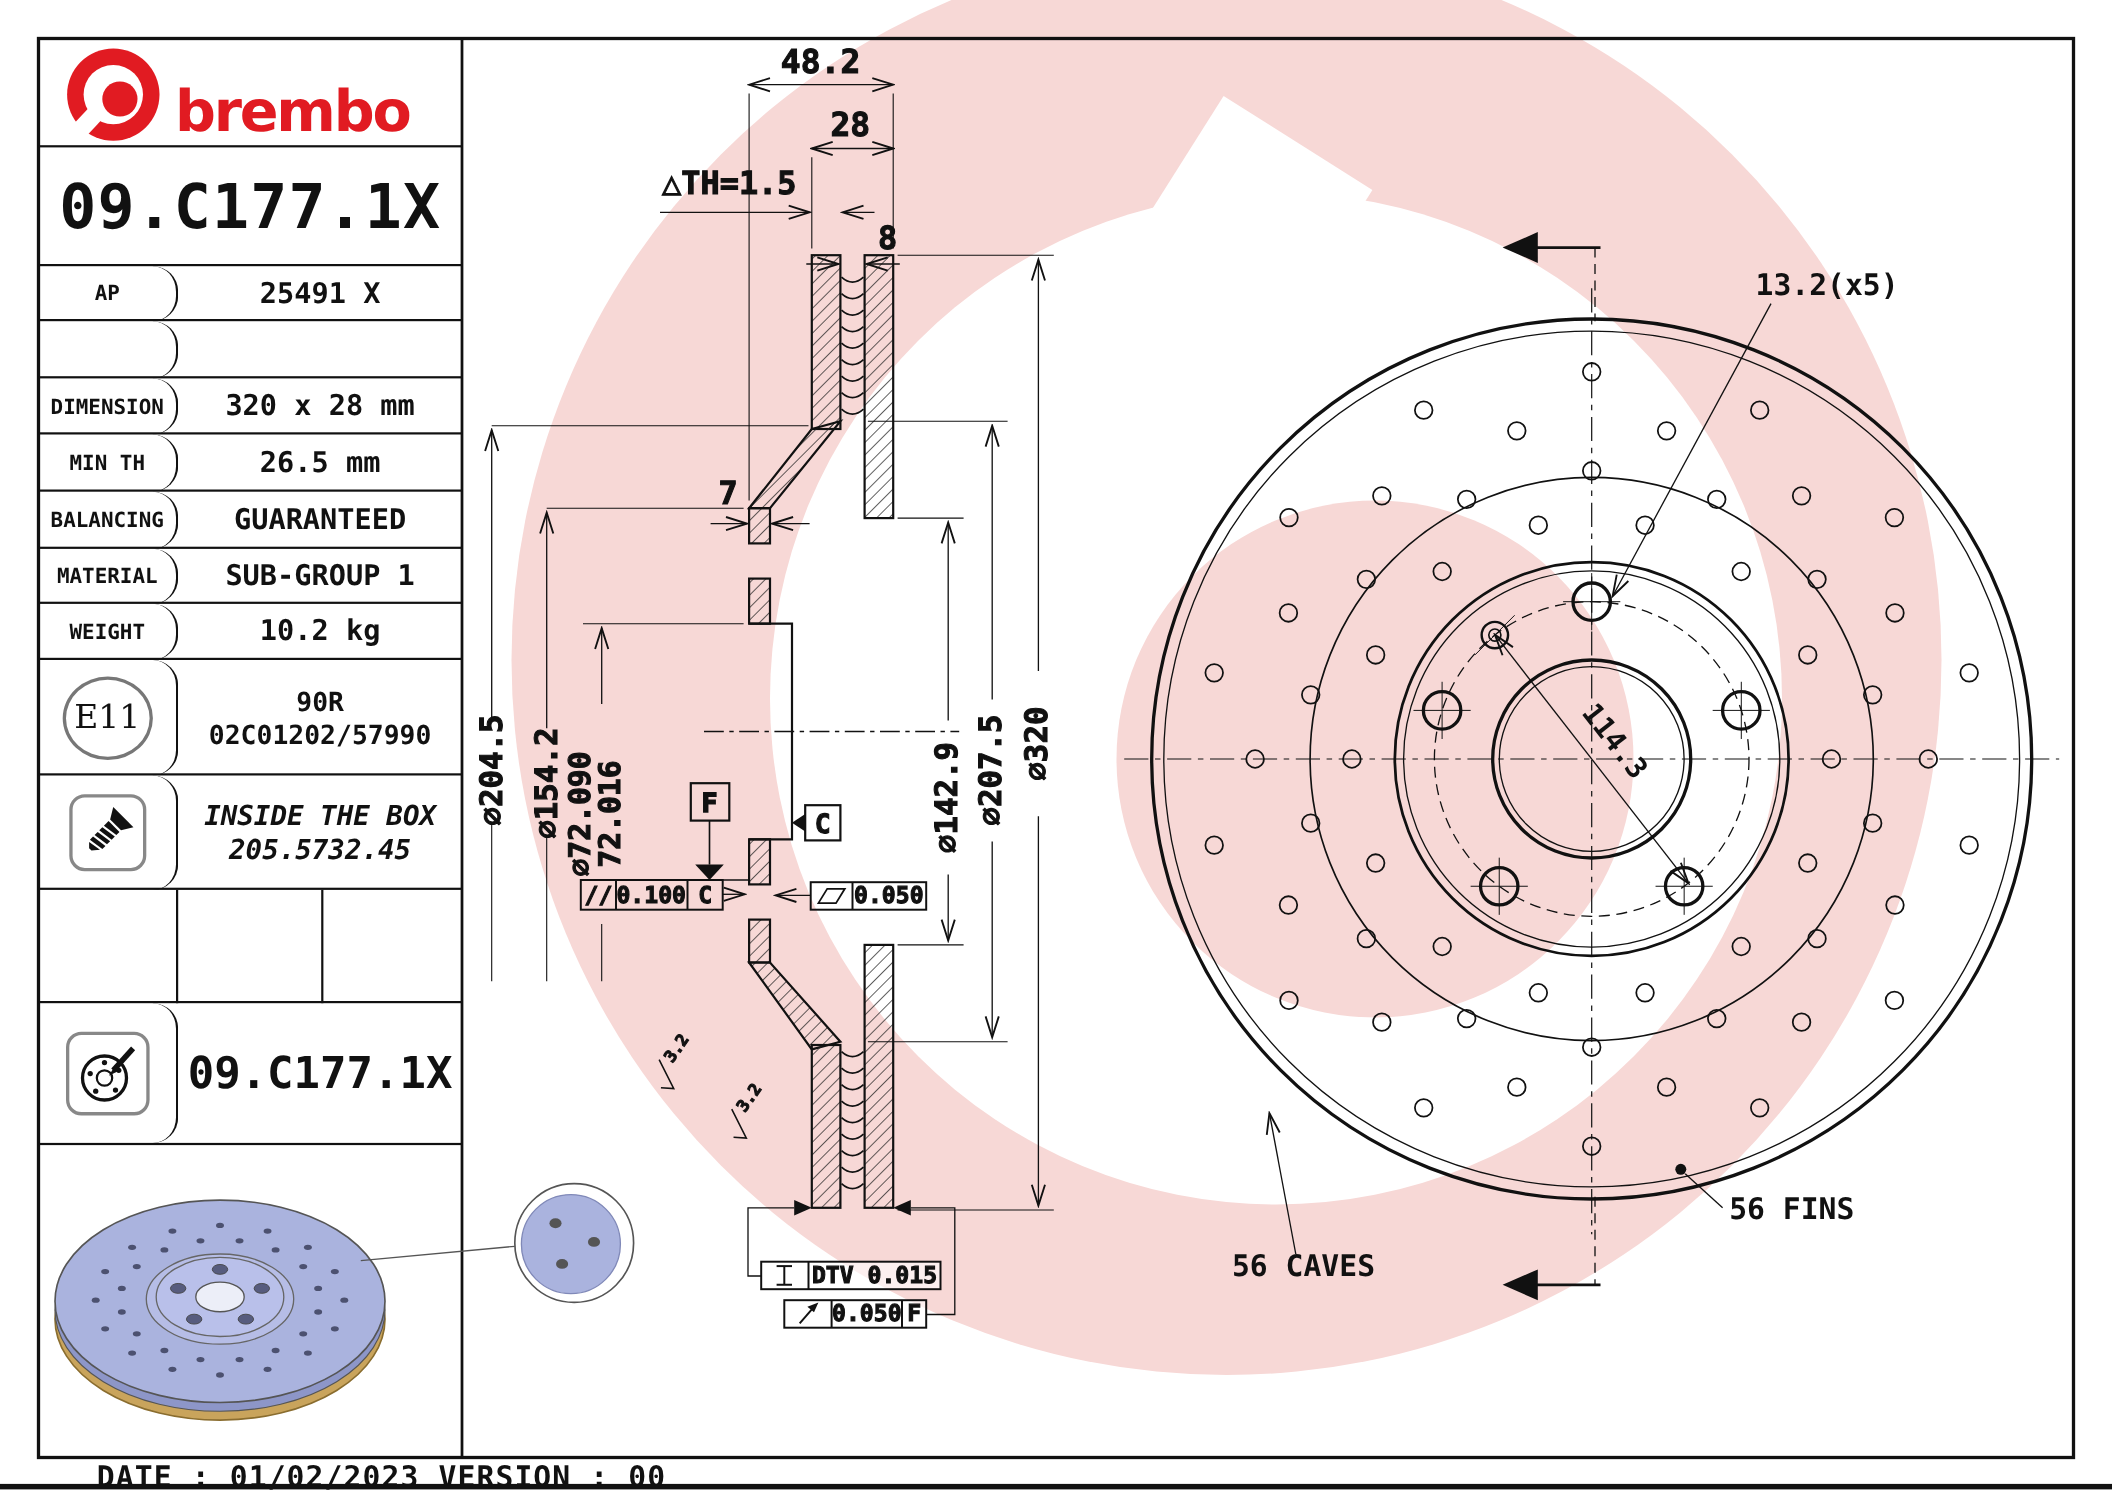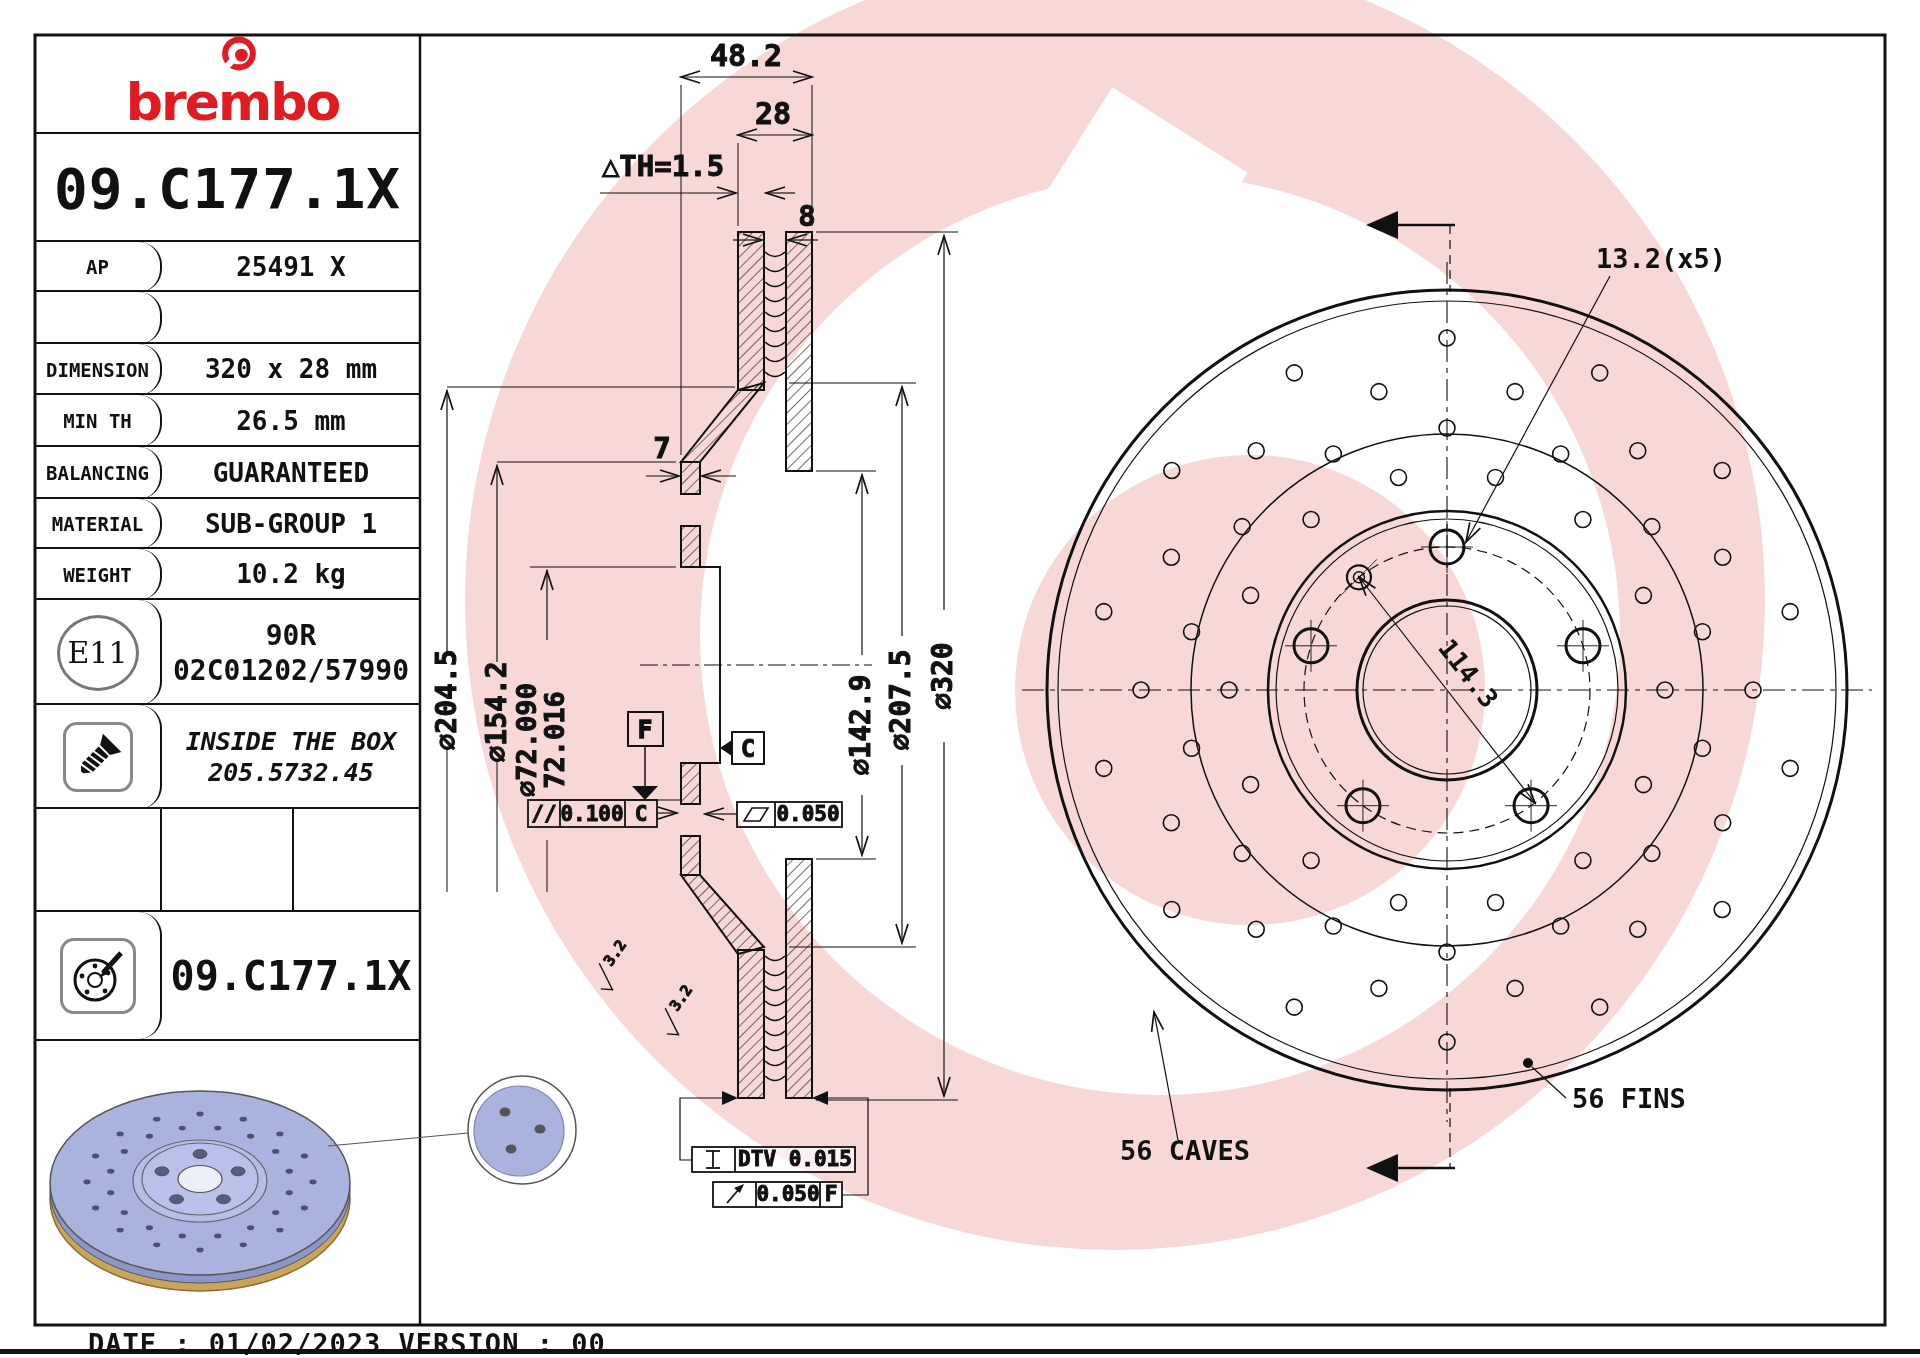--- a/index.html
+++ b/index.html
@@ -6,29 +6,29 @@
   body{width:1920px;height:1358px;position:relative;overflow:hidden;
        font-family:"DejaVu Sans Mono",monospace;color:#111;}
   .abs{position:absolute;box-sizing:border-box;}
   #base-svg{position:absolute;left:0;top:0;z-index:1;}
   #left-panel{z-index:3;}
   .row{position:absolute;left:35px;width:385px;border-top:2px solid #111;display:flex;}
   .lcell{width:125px;border-right:2px solid #111;display:flex;align-items:center;justify-content:center;
          font-weight:bold;font-size:19px;text-align:center;border-radius:23px;}
   .vcell{flex:1;display:flex;flex-direction:column;align-items:center;justify-content:center;
          font-weight:bold;font-size:26px;line-height:1.25;}
-  .logo-row{position:absolute;left:35px;top:35px;width:385px;height:97px;display:flex;align-items:center;flex-direction:column;}
+  .logo-row{position:absolute;left:35px;top:35px;width:385px;height:97px;display:flex;align-items:flex-end;}
   .brand-word{font-family:"DejaVu Sans",sans-serif;font-weight:bold;font-size:52px;color:#e11b22;
               letter-spacing:-2px;margin-left:10px;}
   .pn-row{position:absolute;left:35px;top:132px;width:385px;height:108px;border-top:2px solid #111;
           display:flex;align-items:center;justify-content:center;font-weight:bold;font-size:56px;letter-spacing:1px;}
   .e11-badge{width:76px;height:70px;border:3px solid #777;border-radius:50%;display:flex;align-items:center;
              justify-content:center;font-family:"DejaVu Serif",serif;font-weight:normal;font-size:30px;}
   .icon-box{width:64px;height:64px;border:3px solid #888;border-radius:14px;display:flex;align-items:center;justify-content:center;}
-  .small-val{font-size:28px;}
+  .small-val{font-size:24px;}
   .mid-val{font-size:25px;font-style:italic;}
   .footer-text{position:absolute;left:88px;top:1328px;font-weight:bold;font-size:27px;letter-spacing:1px;z-index:3;}
   .bottom-strip{position:absolute;left:0;top:1349px;width:1920px;height:5px;background:#111;z-index:3;}
   .pn2{font-size:40px;letter-spacing:0;}
   svg text{font-family:"DejaVu Sans Mono",monospace;font-weight:bold;fill:#111;}
 </style>
 </head>
 <body>
 
 <svg id="base-svg" width="1920" height="1358" viewBox="0 0 1920 1358">

